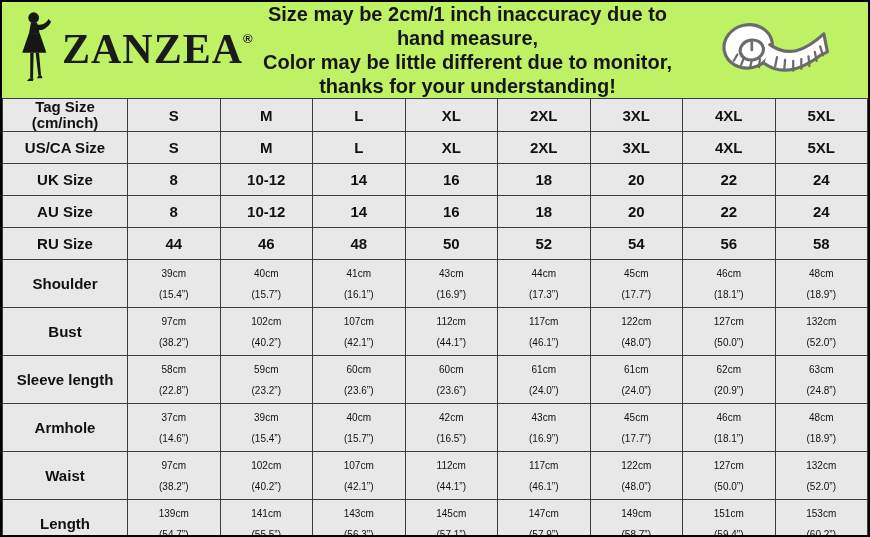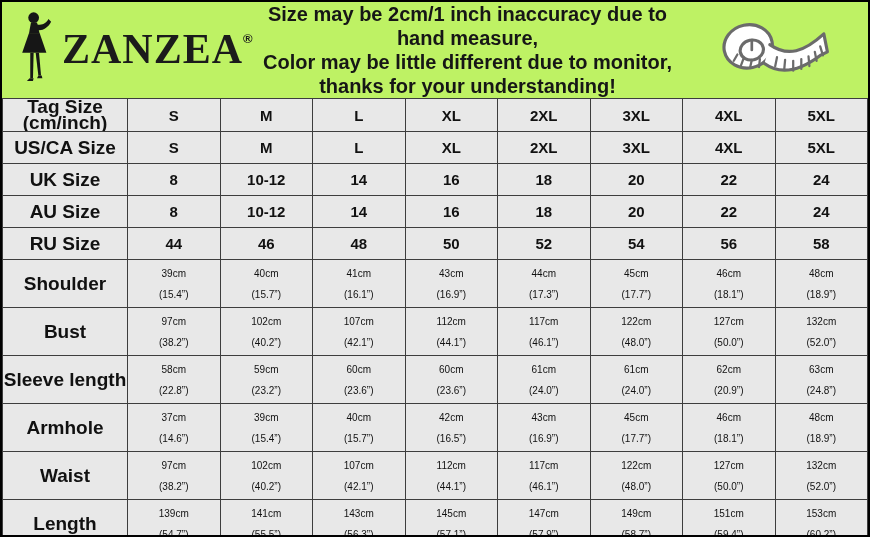--- a/index.html
+++ b/index.html
@@ -77,21 +77,21 @@
     border: 1.5px solid #3d3d3d;
     background: #e8e8e8;
     text-align: center;
     vertical-align: middle;
     color: #111;
     padding: 0;
     overflow: hidden;
   }
   .size-table th {
     font-weight: bold;
-    font-size: 19px;
+    font-size: 15px;
   }
   tr.row-size { height: 32px; }
   tr.row-size td { font-size: 15px; font-weight: bold; }
   tr.row-measure { height: 48px; padding-left: 32px; }
   tr.row-measure td { font-size: 10px; font-weight: normal; }
   .cell-line { line-height: 21px; }
   .label-line { line-height: 16px; }
 </style>
 </head>
 <body>

